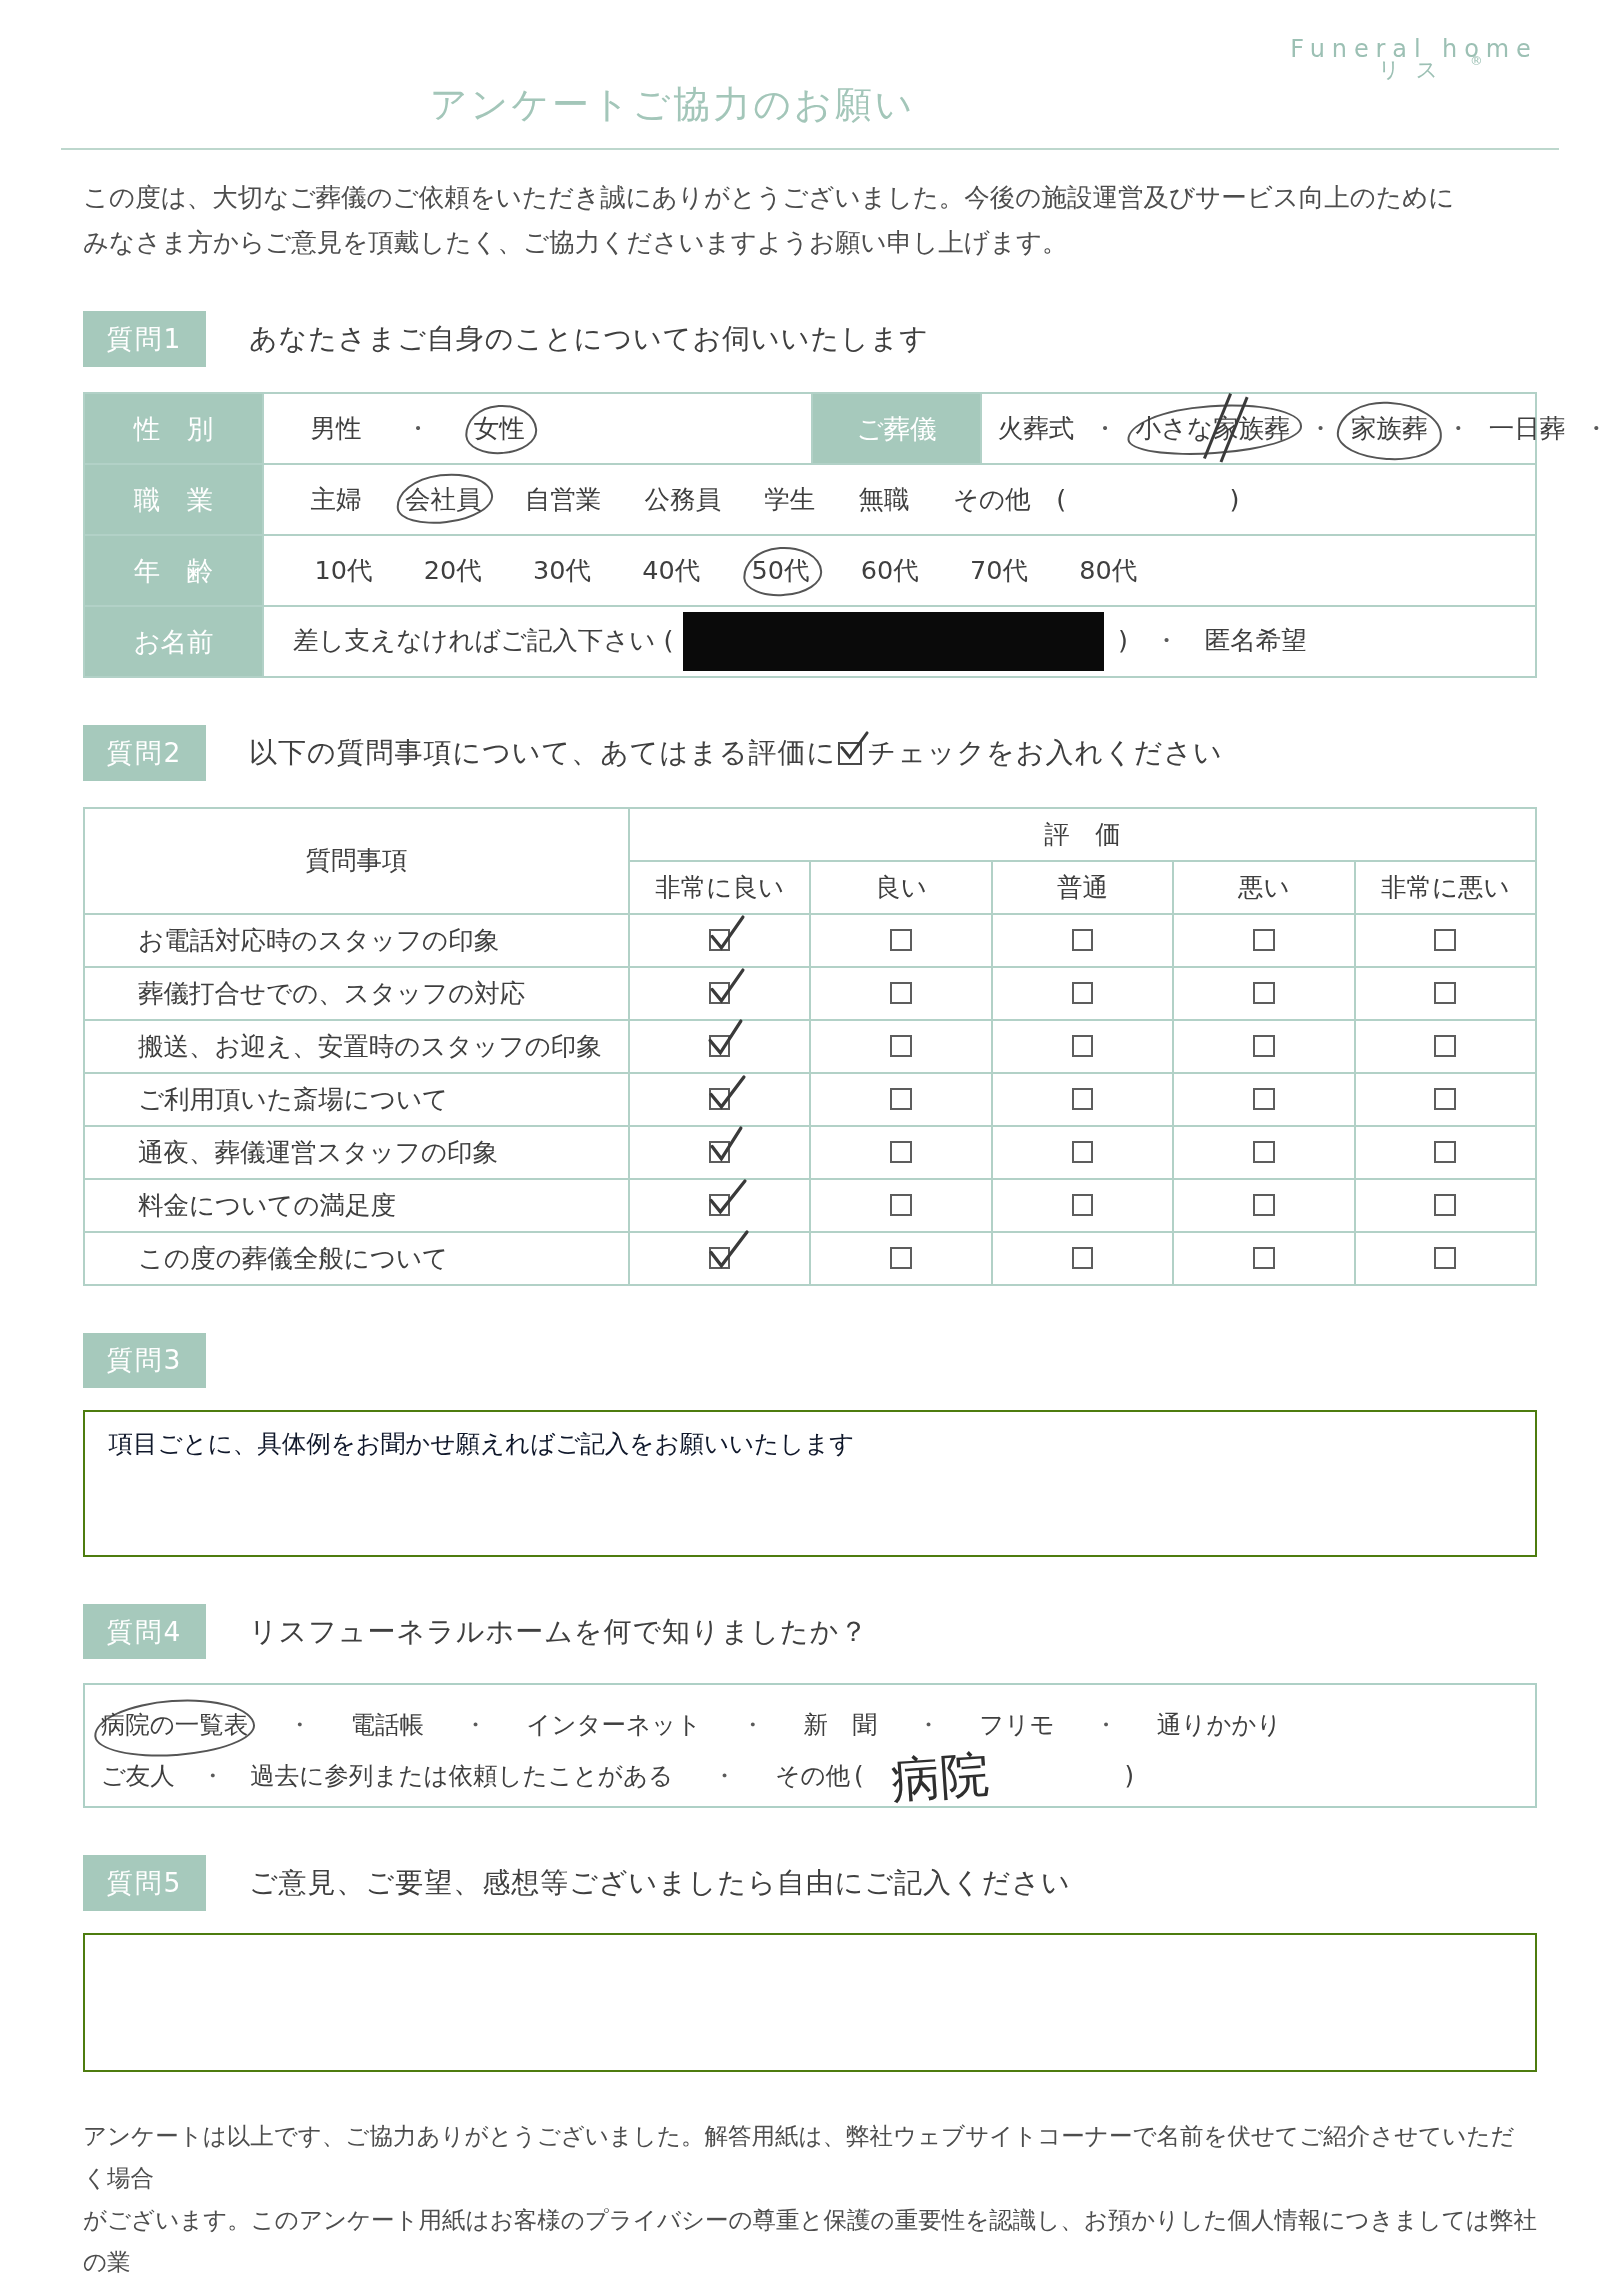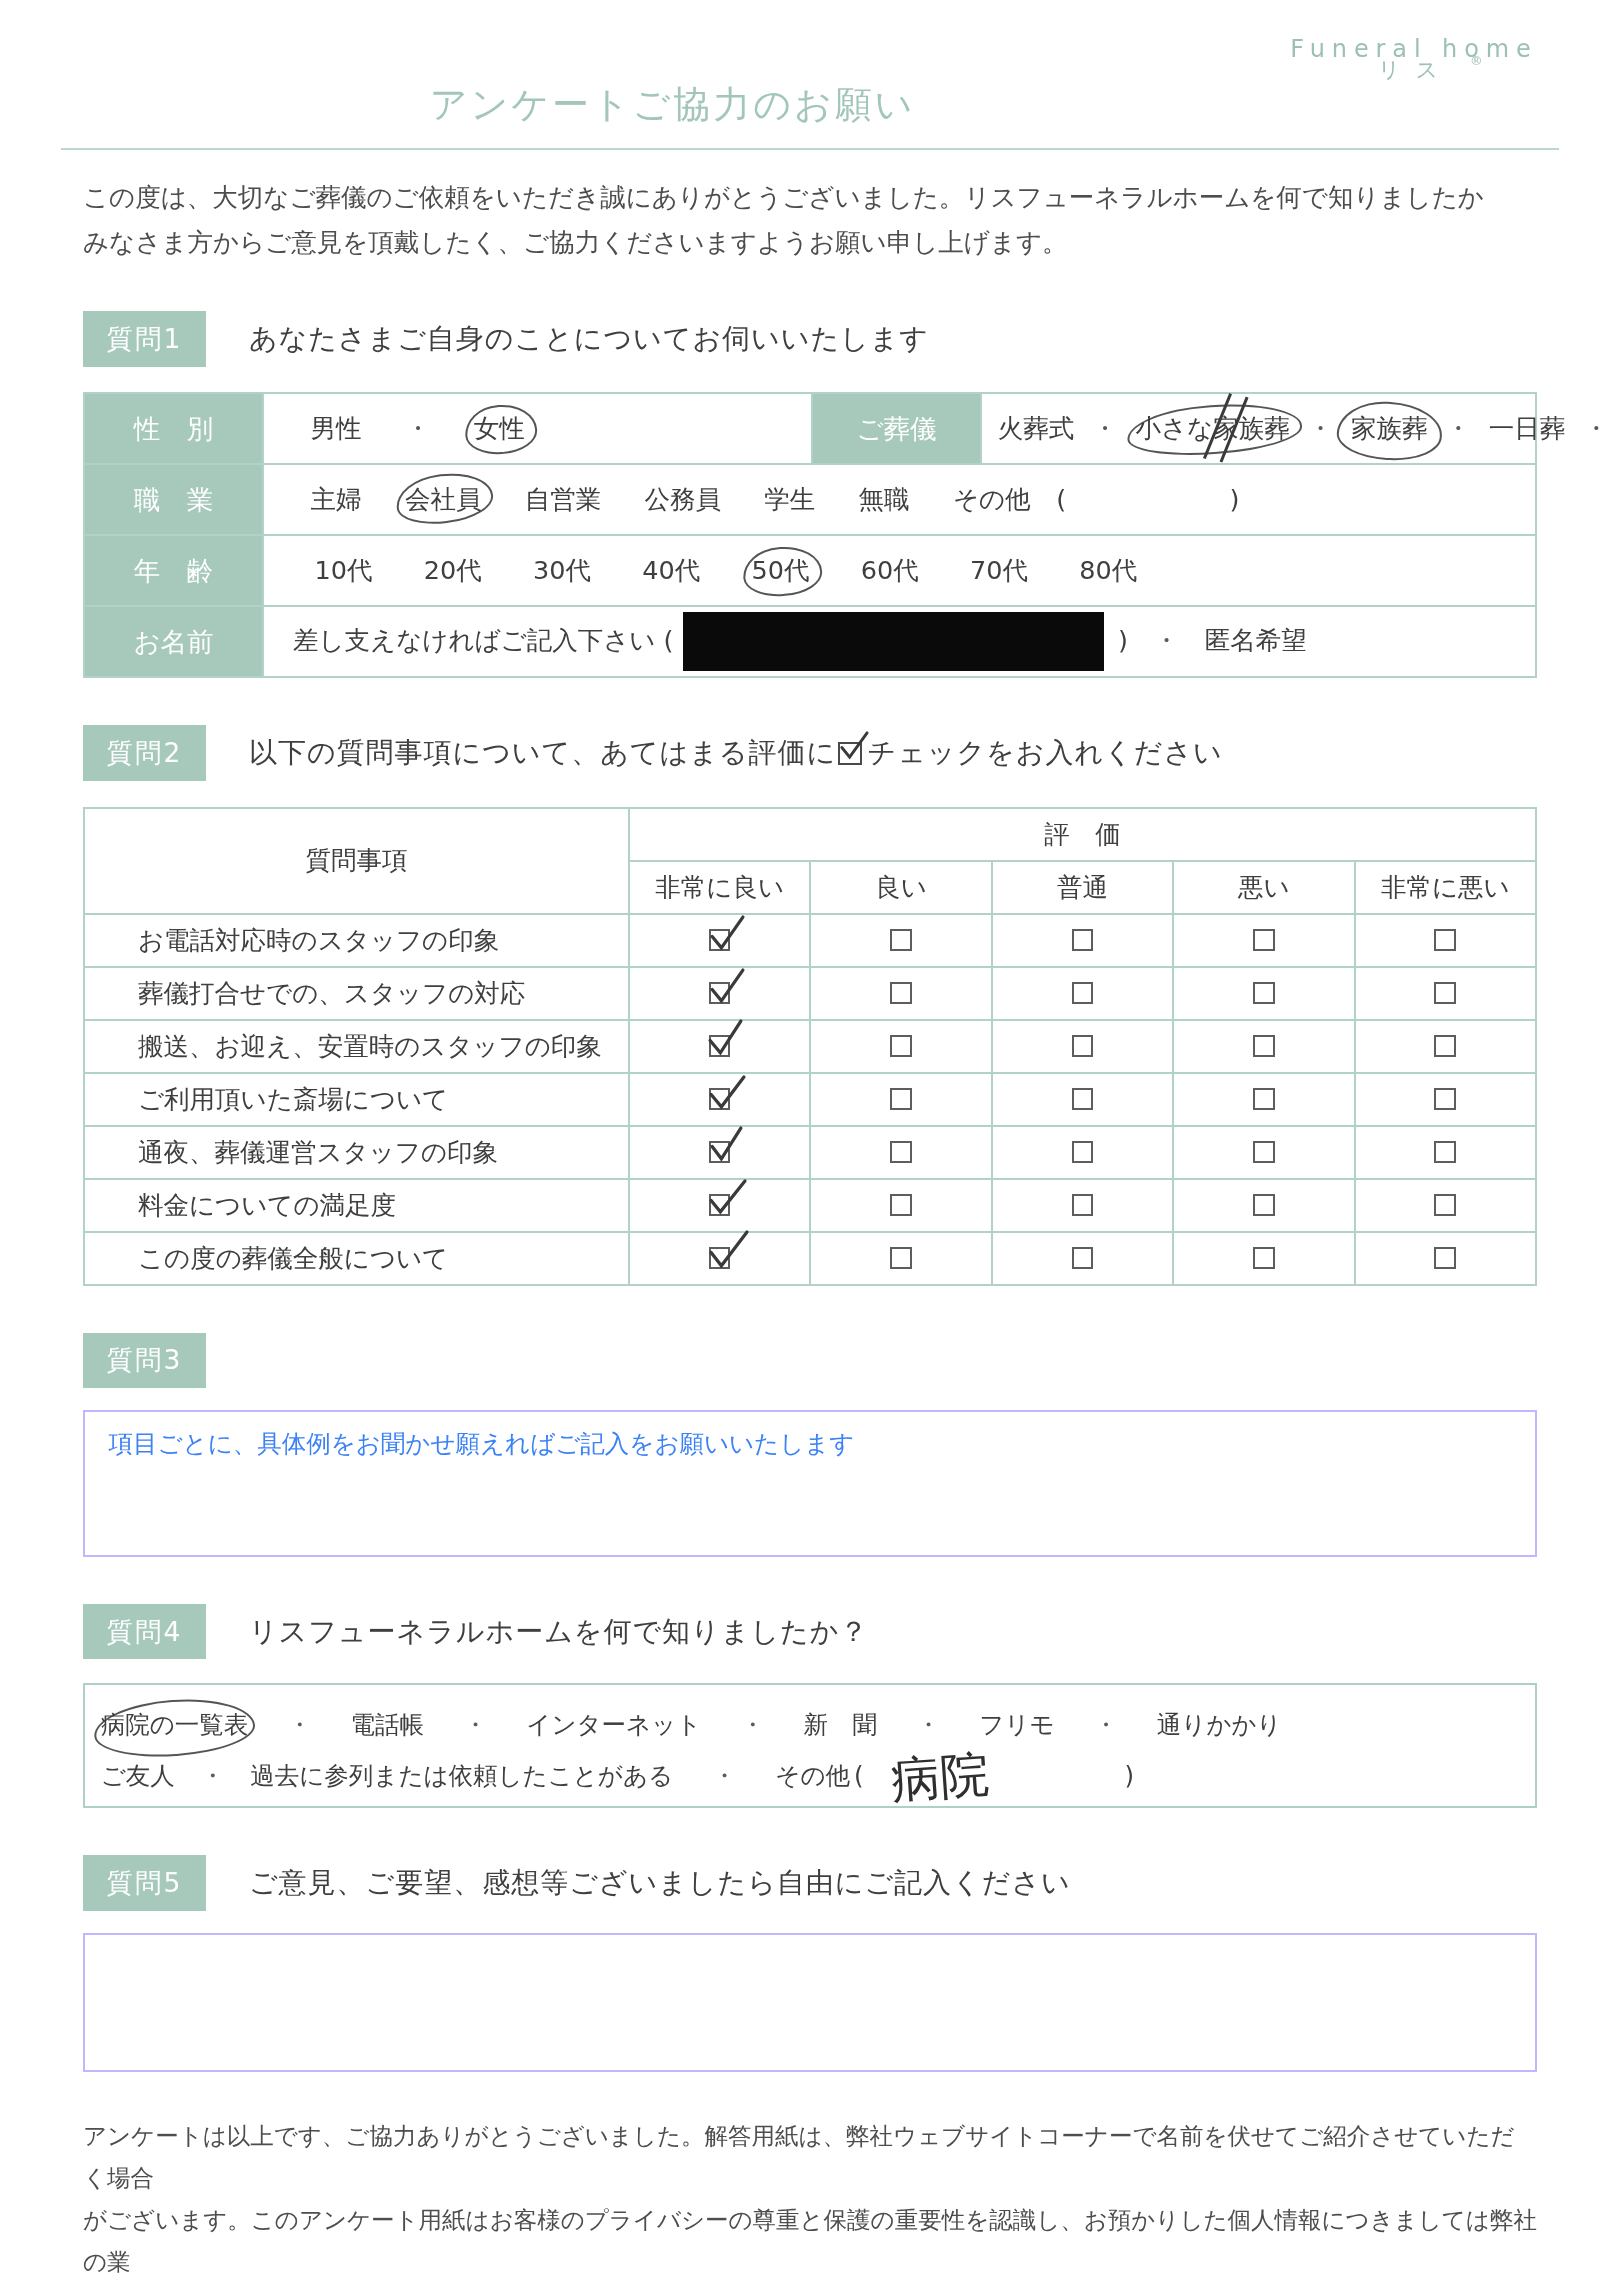--- a/index.html
+++ b/index.html
@@ -65,21 +65,21 @@
   .q2-table { margin-top:25.5px; }
   .q2-table th { font-size:25.5px; color:#3f3f3f; height:53px; }
   .q2-table td { height:53px; }
   .row-label { text-align:left; padding-left:53px; font-size:25.5px; color:#3f3f3f; }
   .checkbox { width:21.6px; height:21.6px; border:2.5px solid #5d5d5d; margin:0 auto; position:relative; background:#fff; }
   .checkbox svg, .inline-check svg { position:absolute; left:-4.9px; top:-17.6px; width:41px; height:41px; overflow:visible; }
   .inline-check { display:inline-block; width:23.5px; height:23.5px; border:2.5px solid #4a4a4a; position:relative; vertical-align:-2.9px; margin:0 5.9px 0 2px; }
   .inline-check svg { left:-2.9px; top:-13.7px; width:33px; height:33px; }
 
   
-  .free-box { border:2px solid #c4b5fd; margin-top:21.6px; padding:15.7px 23.5px; font-size:24.5px; color:#3b82f6; }
+  .free-box { border:2px solid #4d7c0f; margin-top:21.6px; padding:15.7px 23.5px; font-size:24.5px; color:#0f172a; }
   .box-q3 { height:147px; }
   .box-q5 { height:139px; }
   .options-box { border:2px solid #aed0c6; margin-top:23.5px; padding:13.7px 11.8px 5.9px 11.8px; font-size:24.5px; color:#3f3f3f; }
   .q4row { display:flex; align-items:center; height:51px; }
   .q4row .dot { margin:0 35px; }
   .q4row .opt { margin:0 3.9px; }
   .hand {
     font-family:"DejaVu Serif","Liberation Serif",serif; font-size:49px; color:#2e2e2e;
     display:inline-block; transform:rotate(-4deg); margin:0 17.6px 0 27.4px; line-height:39px; position:relative; top:2px;
   }
@@ -95,21 +95,21 @@
       <span class="logo-kana">リス</span>
       <span class="logo-reg">®</span>
       <div class="logo-sub">Funeral home</div>
     </div>
   </div>
   <hr class="rule">
 
   <div class="content">
 
     <p class="intro">
-      <span>この度は、大切なご葬儀のご依頼をいただき誠にありがとうございました。リスフューネラルホームを何で知りましたか</span><br>
+      <span>この度は、大切なご葬儀のご依頼をいただき誠にありがとうございました。今後の施設運営及びサービス向上のために</span><br>
       <span>みなさま方からご意見を頂戴したく、ご協力くださいますようお願い申し上げます。</span>
     </p>
 
     <div class="q-head">
       <span class="badge">質問1</span>
       <span class="q-title">あなたさまご自身のことについてお伺いいたします</span>
     </div>
 
     <table class="q1-table">
       <colgroup>

